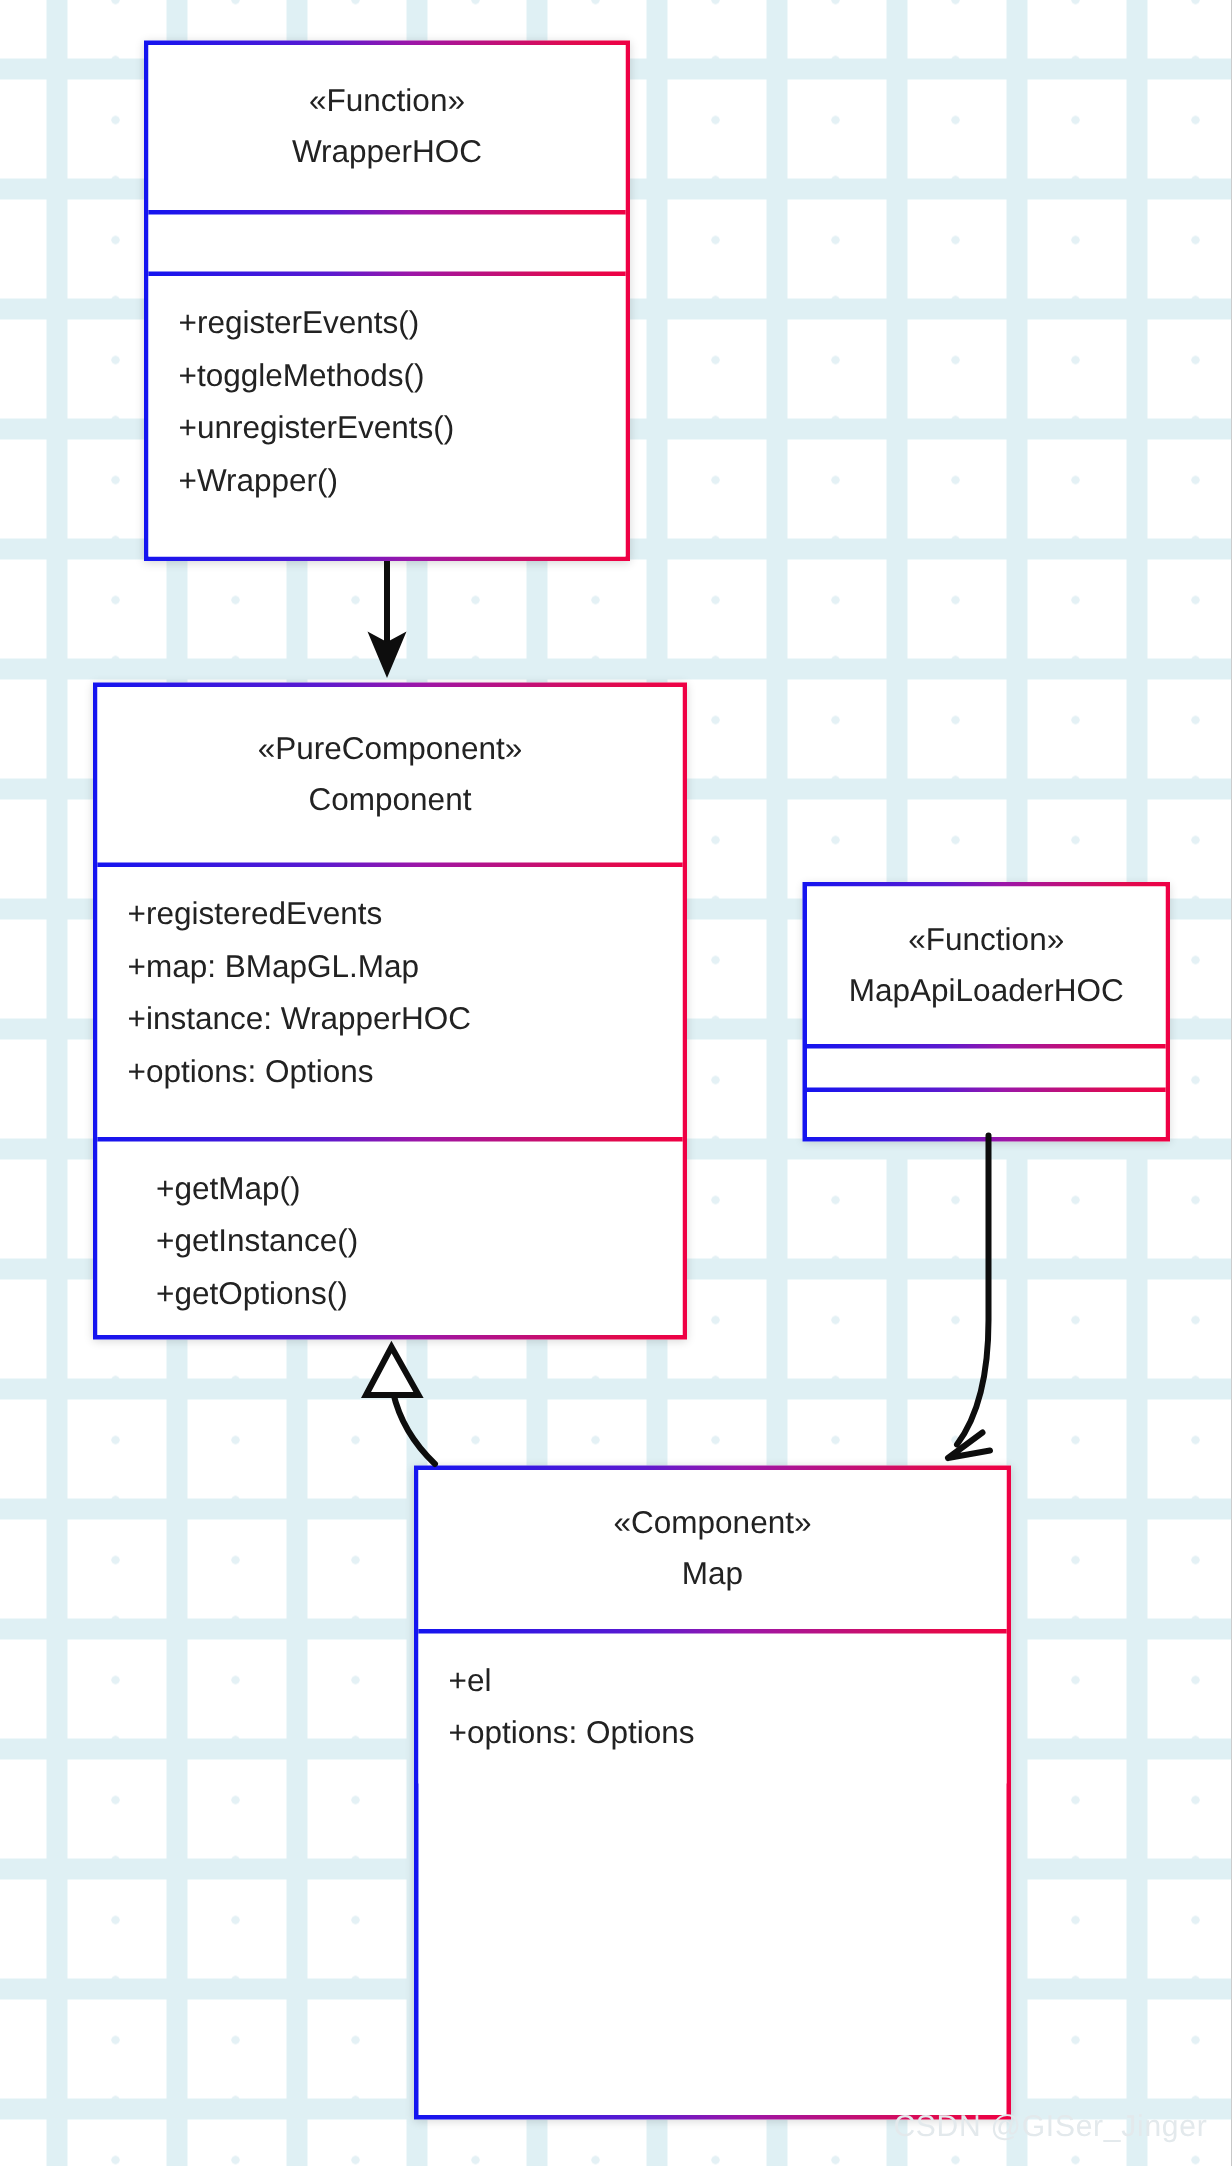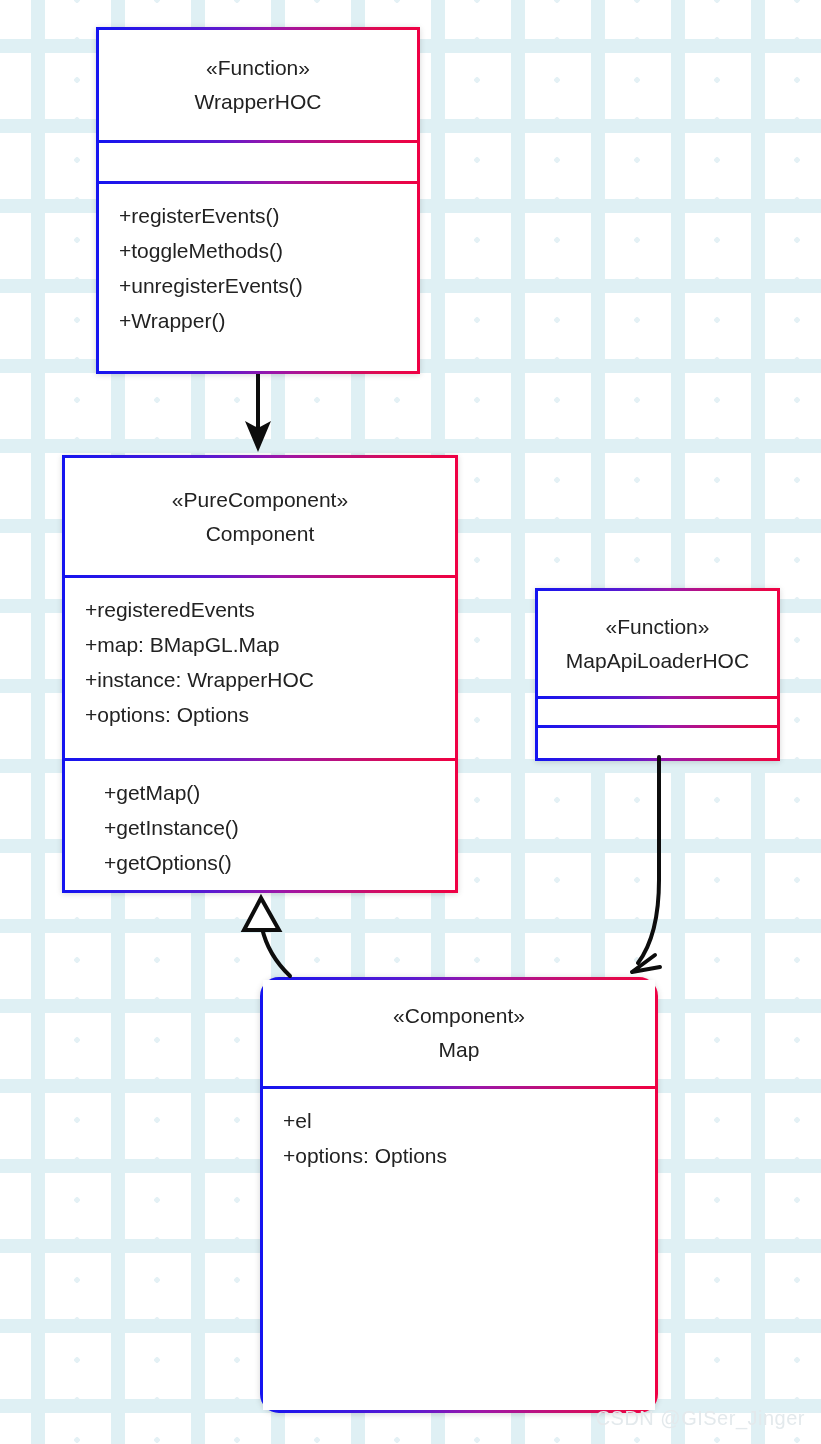--- a/index.html
+++ b/index.html
@@ -160,21 +160,21 @@
     <div class="uml-inner">
       <div class="compartment c-title" style="height:105px;">
         <div class="stereotype">«Function»</div>
         <div class="classname">MapApiLoaderHOC</div>
       </div>
       <div class="compartment empty-compartment" style="height:26px;"></div>
       <div class="compartment empty-compartment" style="flex:1;"></div>
     </div>
   </div>
 
-  <div class="uml-box" style="left:260px; top:977px; width:398px; height:436px;border-radius:19px;">
+  <div class="uml-box" style="left:276px; top:977px; width:398px; height:436px;">
     <div class="uml-inner">
       <div class="compartment c-title" style="height:106px;">
         <div class="stereotype">«Component»</div>
         <div class="classname">Map</div>
       </div>
       <div class="compartment member-list" style="height:100px;">
         <div class="member">+el</div>
         <div class="member">+options: Options</div>
       </div>
     </div>

